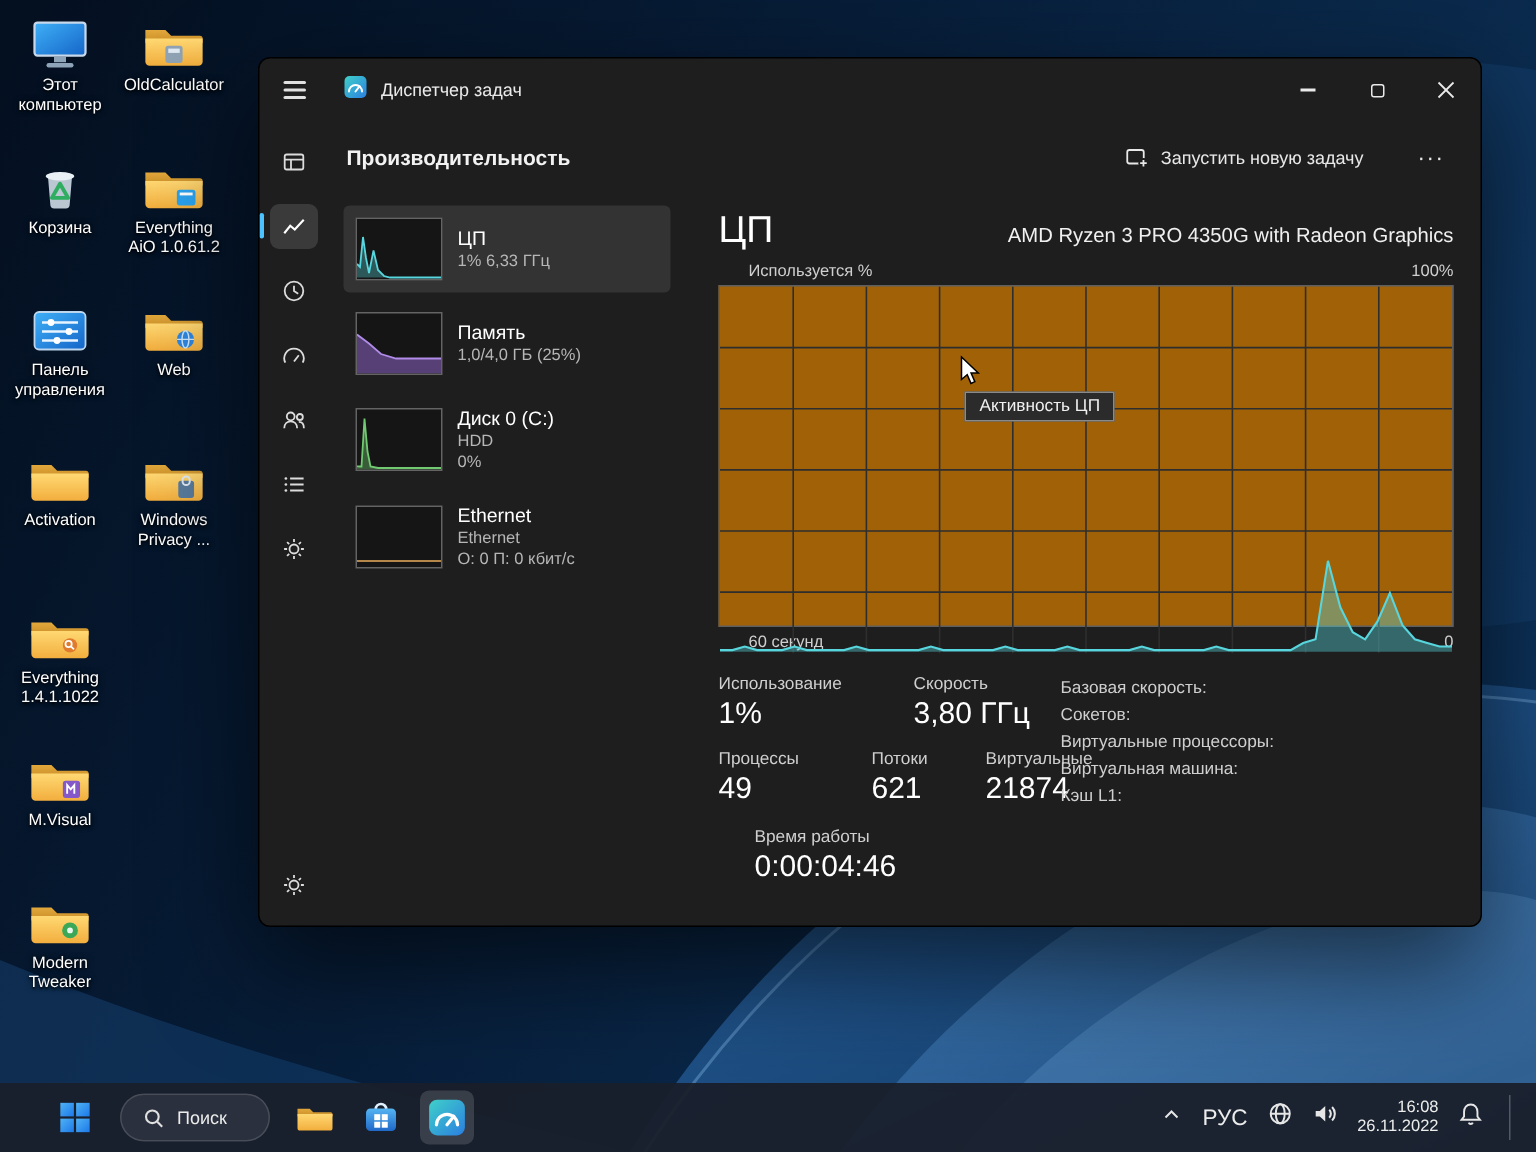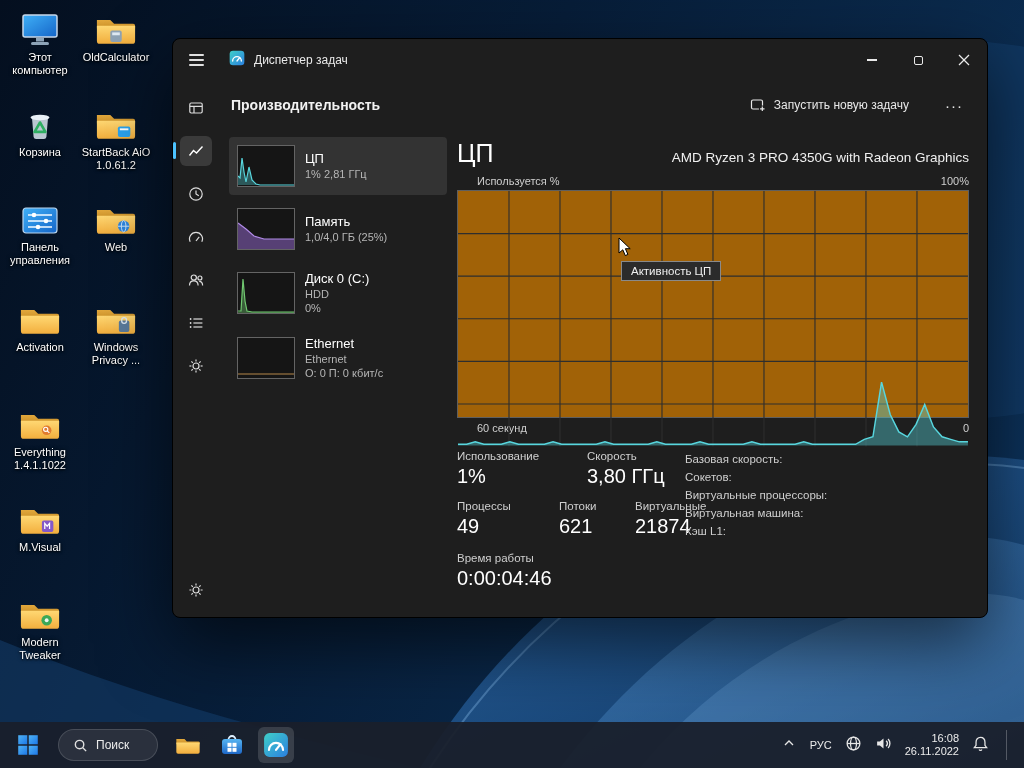--- a/index.html
+++ b/index.html
@@ -37,21 +37,21 @@
   .rail-bottom{margin-top:auto;}
   .rail svg{display:block;}
 
   .content{flex:1;display:flex;flex-direction:column;min-width:0;}
   .content-header{height:48px;display:flex;align-items:center;padding:0 18px 0 12px;flex:0 0 auto;}
   .page-title{font-size:14px;font-weight:700;color:#f2f2f2;}
   .header-right{margin-left:auto;display:flex;align-items:center;gap:22px;}
   .run-task{display:flex;align-items:center;gap:8px;font-size:12px;color:#e8e8e8;padding:6px 8px;border-radius:4px;}
   .more-btn{font-size:15px;color:#e8e8e8;letter-spacing:1px;padding:4px 6px;border-radius:4px;}
 
-  .content-main{flex:1;display:flex;padding:8px 18px 0 10px;min-height:0;}
+  .content-main{flex:1;display:flex;padding:8px 18px 0 10px;min-height:0;gap:22px;}
   .perf-list{width:218px;flex:0 0 auto;}
   .perf-item{display:flex;gap:10px;padding:8px 8px;border-radius:4px;margin-bottom:5px;align-items:center;}
   .perf-item.selected{background:#333333;}
   .thumb{width:58px;height:42px;border:1px solid #646464;background:#151515;flex:0 0 auto;}
   .thumb svg{display:block;}
   .perf-text{min-width:0;}
   .perf-title{font-size:13px;color:#fff;line-height:16px;}
   .perf-sub{font-size:11px;color:#b6b6b6;line-height:14px;}
 
   .detail{flex:1;margin-left:10px;min-width:0;}
@@ -67,33 +67,33 @@
     padding:3px 9px;font-size:11.5px;color:#f0f0f0;white-space:nowrap;}
   .cursor{position:absolute;left:160px;top:46px;}
 
   .stats-wrap{position:relative;margin-top:16px;}
   .stat-row{display:flex;margin-bottom:12px;}
   .stat{margin-right:26px;}
   .stat-label{font-size:11.5px;color:#cfcfcf;}
   .stat-value{font-size:20px;color:#fff;margin-top:3px;}
   .right-info{position:absolute;left:228px;top:0;font-size:11.5px;color:#cfcfcf;line-height:18px;}
   .right-info div{white-space:nowrap;}
-  .uptime{margin-top:14px;}
+  .uptime{margin-top:14px;margin-left:24px;}
 
   
   .taskbar{position:absolute;left:0;bottom:0;width:1024px;height:46px;background:rgba(26,31,42,.94);
-    display:flex;align-items:center;padding:0 8px 0 10px;}
+    display:flex;align-items:center;padding:0 8px 0 32px;}
   .tb-left{display:flex;align-items:center;gap:8px;}
   .tb-btn{width:36px;height:36px;border-radius:6px;display:flex;align-items:center;justify-content:center;}
   .tb-btn.active{background:rgba(255,255,255,.14);}
   .search-pill{height:32px;min-width:100px;border-radius:16px;background:rgba(255,255,255,.08);
     border:1px solid rgba(255,255,255,.14);display:flex;align-items:center;gap:8px;padding:0 14px;margin:0 4px;}
   .search-pill .s-label{font-size:12px;color:#ececec;}
   .tray{margin-left:auto;display:flex;align-items:center;gap:13px;padding-right:6px;}
-  .tray-lang{font-size:11px;color:#ececec;}
+  .tray-lang{font-size:15px;color:#ececec;}
   .tray-clock{text-align:right;font-size:11px;line-height:13px;color:#ececec;}
   .show-desktop{width:4px;height:30px;border-left:1px solid rgba(255,255,255,.25);margin-left:4px;}
 </style>
 </head>
 <body>
 
 <div class="desktop">
 
   <svg width="0" height="0" style="position:absolute" aria-hidden="true">
     <defs>
@@ -177,21 +177,21 @@
 
   <div class="dicon" style="left:80px;top:103px">
     <div class="ic">
       <svg width="42" height="35" viewBox="0 0 44 36">
           <path d="M2 7 h14 l4 4 h20 a2 2 0 0 1 2 2 v3 H2 Z" fill="url(#gFoldBack)"></path>
           <path d="M2 13 h40 v16 a3 3 0 0 1 -3 3 H5 a3 3 0 0 1 -3 -3 Z" fill="url(#gFoldFront)"></path>
           <rect x="24" y="19" width="13" height="11" rx="2" fill="#2aa3ef"></rect>
           <rect x="26" y="21" width="9" height="2" fill="#fff"></rect>
         </svg>
     </div>
-    <div class="dlabel">StartBack AiO 1.0.61.2</div>
+    <div class="dlabel">Everything AiO 1.0.61.2</div>
   </div>
 
   <div class="dicon" style="left:4px;top:198px">
     <div class="ic">
       <svg width="40" height="34" viewBox="0 0 40 34">
           <rect x="3" y="4" width="34" height="25" rx="3" fill="url(#gScreen)" stroke="#bcd6ee" stroke-width="1.2"></rect>
           <line x1="8" y1="11" x2="32" y2="11" stroke="#e8f4ff" stroke-width="1.6"></line>
           <line x1="8" y1="17" x2="32" y2="17" stroke="#e8f4ff" stroke-width="1.6"></line>
           <line x1="8" y1="23" x2="32" y2="23" stroke="#e8f4ff" stroke-width="1.6"></line>
           <circle cx="14" cy="11" r="2.3" fill="#fff"></circle>
@@ -404,21 +404,21 @@
           <div class="perf-list">
             <div class="perf-item selected">
               <div class="thumb">
                 <svg width="56" height="40" viewBox="0 0 56 40">
                     <polygon points="0,39 0,30 2,32 4,12 6,26 8,36 11,21 14,34 18,38 22,39 56,39" fill="rgba(88,214,222,0.35)"></polygon>
                     <polyline points="0,30 2,32 4,12 6,26 8,36 11,21 14,34 18,38 22,39 56,39" fill="none" stroke="#58d6de" stroke-width="1.2"></polyline>
                   </svg>
               </div>
               <div class="perf-text">
                 <div class="perf-title">ЦП</div>
-                <div class="perf-sub">1% 2,81 ГГц</div>
+                <div class="perf-sub">1% 6,33 ГГц</div>
               </div>
             </div>
 
             <div class="perf-item">
               <div class="thumb">
                 <svg width="56" height="40" viewBox="0 0 56 40">
                     <polygon points="0,40 0,14 8,20 16,27 26,30 56,30 56,40" fill="rgba(154,108,214,0.5)"></polygon>
                     <polyline points="0,14 8,20 16,27 26,30 56,30" fill="none" stroke="#b18be8" stroke-width="1.2"></polyline>
                   </svg>
               </div>

